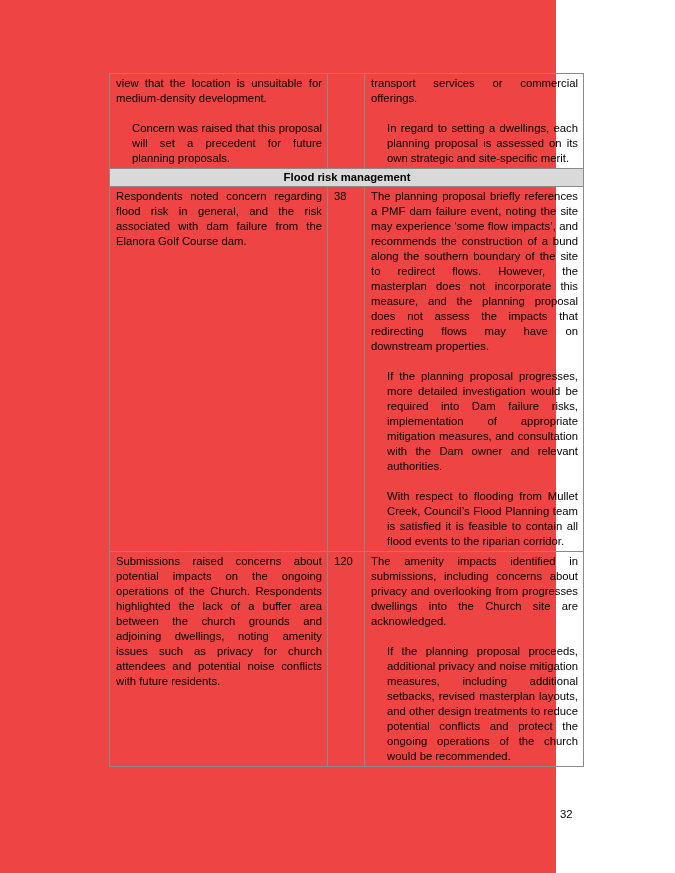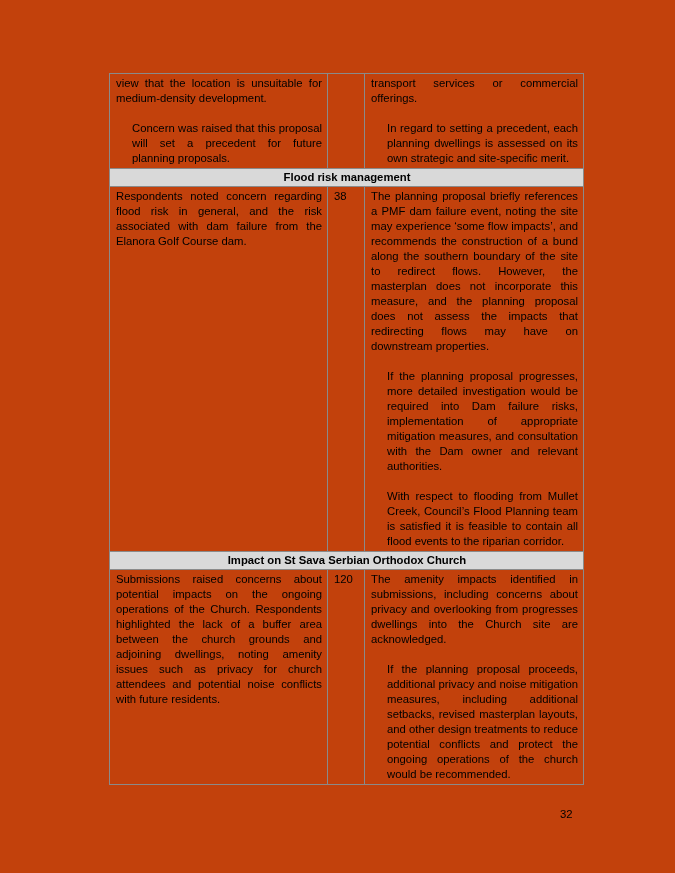--- a/index.html
+++ b/index.html
@@ -1,18 +1,18 @@
 <!DOCTYPE html>
 <html><head>
 <meta charset="utf-8">
 <style>
   html, body { margin: 0; padding: 0; background: #ffffff; }
   body { width: 675px; height: 873px; position: relative; overflow: hidden;
          font-family: "Liberation Sans", sans-serif; color: #000; }
-  .page { position: absolute; left: 0; top: 0; width: 675px; height: 873px; background: #c2410c; }
+  .page { position: absolute; left: 0; top: 0; width: 556px; height: 873px; background: #ef4444; }
   table.sub {
     position: absolute; left: 109px; top: 73px; width: 474px;
     border-collapse: collapse; table-layout: fixed;
     font-size: 11.3px; line-height: 15px;
   }
   table.sub td {
     border: 1px solid #8a8a8a; vertical-align: top;
     padding: 2px 5px 2px 6px;
   }
   col.c1 { width: 218px; }
@@ -37,39 +37,36 @@
       </colgroup>
     <tbody>
       <tr>
         <td class="just">
           <p>view that the location is unsuitable for medium-density development.</p>
           <p>Concern was raised that this proposal will set a precedent for future planning proposals.</p>
         </td>
         <td class="num"></td>
         <td class="just">
           <p>transport services or commercial offerings.</p>
-          <p>In regard to setting a precedent, each planning dwellings is assessed on its own strategic and site-specific merit.</p>
+          <p>In regard to setting a dwellings, each planning proposal is assessed on its own strategic and site-specific merit.</p>
         </td>
       </tr>
       <tr class="section">
         <td colspan="3">Flood risk management</td>
       </tr>
       <tr>
         <td class="just">
           <p>Respondents noted concern regarding flood risk in general, and the risk associated with dam failure from the Elanora Golf Course dam.</p>
         </td>
         <td class="num">38</td>
         <td class="just">
           <p>The planning proposal briefly references a PMF dam failure event, noting the site may experience ‘some flow impacts’, and recommends the construction of a bund along the southern boundary of the site to redirect flows. However, the masterplan does not incorporate this measure, and the planning proposal does not assess the impacts that redirecting flows may have on downstream properties.</p>
           <p>If the planning proposal progresses, more detailed investigation would be required into Dam failure risks, implementation of appropriate mitigation measures, and consultation with the Dam owner and relevant authorities.</p>
           <p>With respect to flooding from Mullet Creek, Council’s Flood Planning team is satisfied it is feasible to contain all flood events to the riparian corridor.</p>
         </td>
-      </tr>
-      <tr class="section">
-        <td colspan="3">Impact on St Sava Serbian Orthodox Church</td>
       </tr>
       <tr>
         <td class="just">
           <p>Submissions raised concerns about potential impacts on the ongoing operations of the Church. Respondents highlighted the lack of a buffer area between the church grounds and adjoining dwellings, noting amenity issues such as privacy for church attendees and potential noise conflicts with future residents.</p>
         </td>
         <td class="num">120</td>
         <td class="just">
           <p>The amenity impacts identified in submissions, including concerns about privacy and overlooking from progresses dwellings into the Church site are acknowledged.</p>
           <p>If the planning proposal proceeds, additional privacy and noise mitigation measures, including additional setbacks, revised masterplan layouts, and other design treatments to reduce potential conflicts and protect the ongoing operations of the church would be recommended.</p>
         </td>

